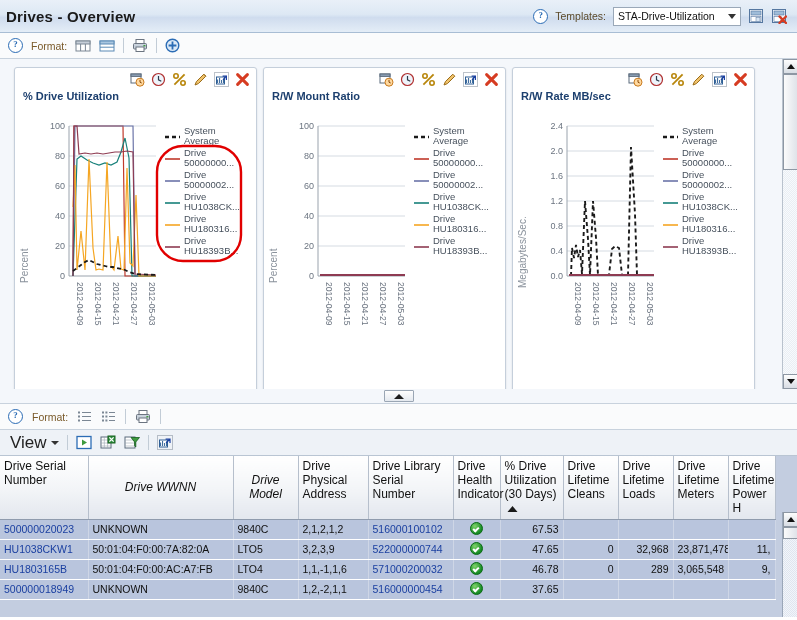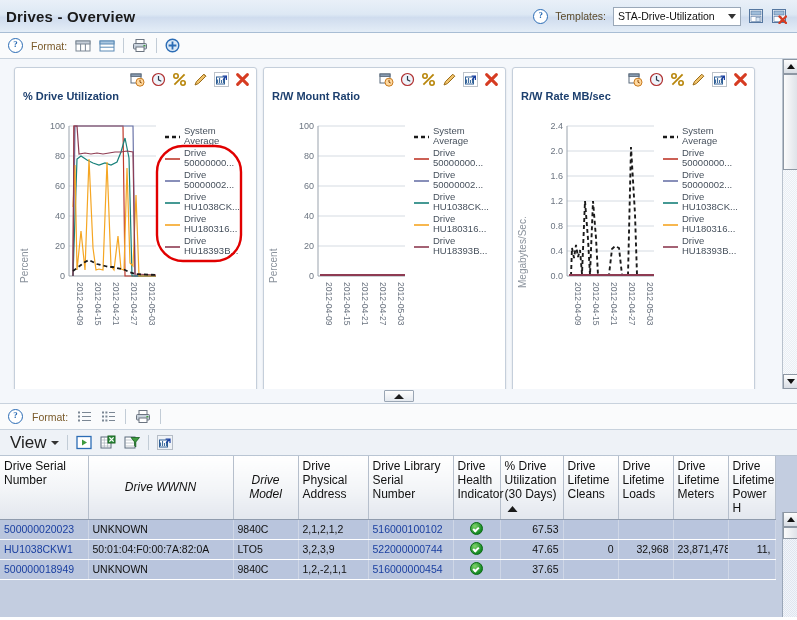--- a/index.html
+++ b/index.html
@@ -673,20 +673,33 @@
           <td>3,2,3,9</td>
           <td><span class="lnk">522000000744</span></td>
           <td class="ctr"><span class="status-ok"></span></td>
           <td class="num">47.65</td>
           <td class="num">0</td>
           <td class="num">32,968</td>
           <td class="num">23,871,478</td>
           <td class="num">11,</td>
         </tr>
         <tr>
+          <td class="keycell"><span class="lnk">HU1803165B</span></td>
+          <td>50:01:04:F0:00:AC:A7:FB</td>
+          <td>LTO4</td>
+          <td>1,1,-1,1,6</td>
+          <td><span class="lnk">571000200032</span></td>
+          <td class="ctr"><span class="status-ok"></span></td>
+          <td class="num">46.78</td>
+          <td class="num">0</td>
+          <td class="num">289</td>
+          <td class="num">3,065,548</td>
+          <td class="num">9,</td>
+        </tr>
+        <tr>
           <td class="keycell"><span class="lnk">500000018949</span></td>
           <td>UNKNOWN</td>
           <td>9840C</td>
           <td>1,2,-2,1,1</td>
           <td><span class="lnk">516000000454</span></td>
           <td class="ctr"><span class="status-ok"></span></td>
           <td class="num">37.65</td>
           <td class="num"></td>
           <td class="num"></td>
           <td class="num"></td>

